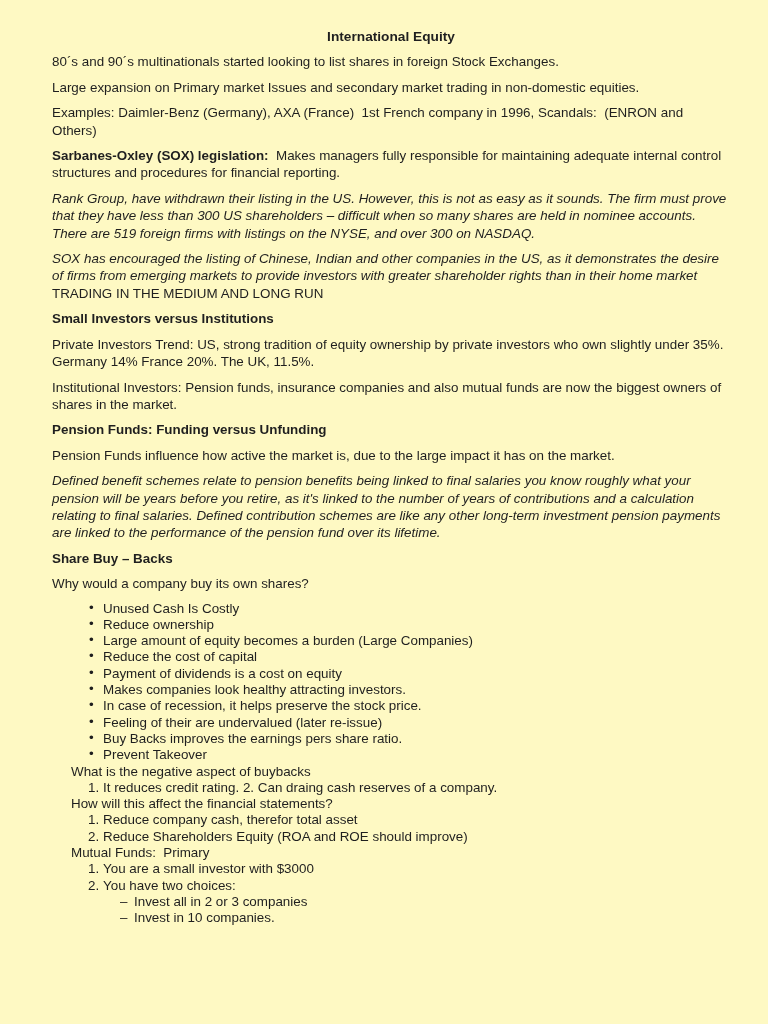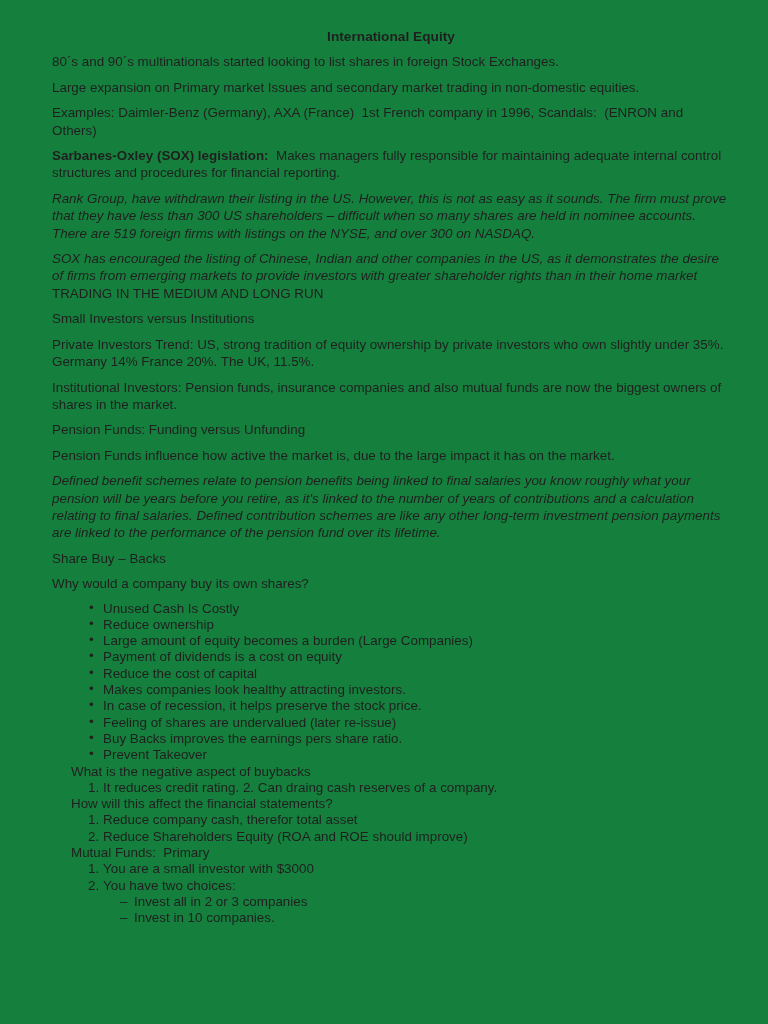--- a/index.html
+++ b/index.html
@@ -2,25 +2,25 @@
 <html><head>
 <meta charset="utf-8">
 <style>
   html,body{margin:0;padding:0;background:#ffffff;}
   body{width:768px;height:1024px;overflow:hidden;}
   .page{
     box-sizing:border-box;width:768px;height:1024px;
     padding:28px 38px 16px 52px;
     font-family:"Liberation Sans","DejaVu Sans",sans-serif;
     font-size:13.4px;line-height:17.4px;color:#1f1f1f;
-    background:#15803d;
+    background:#fef9c3;
   }
   .page p{margin:0 0 8px;white-space:pre-wrap;}
   .doc-title{text-align:center;font-weight:700;font-size:13.7px;margin:0 0 20px;}
-  .h{font-weight:400;}
+  .h{font-weight:700;}
   .it{font-style:italic;}
   .b{font-weight:700;}
   .tight{line-height:16.3px;margin-left:19px;}
   .tight p{margin:0;}
   ul.bullets{list-style:none;margin:5px 0 0 0;padding:0 0 0 17px;}
   ul.bullets li{position:relative;padding-left:15px;}
   ul.bullets li::before{content:"\2022";position:absolute;left:1px;top:-1px;}
   ol.nums{list-style:none;margin:0;padding:0 0 0 17px;counter-reset:n;}
   ol.nums li{position:relative;padding-left:15px;counter-increment:n;}
   ol.nums li::before{content:counter(n) ".";position:absolute;left:0;}
@@ -54,25 +54,25 @@
   <p class="it">Defined benefit schemes relate to pension benefits being linked to final salaries you know roughly what your pension will be years before you retire, as it's linked to the number of years of contributions and a calculation relating to final salaries. Defined contribution schemes are like any other long-term investment pension payments are linked to the performance of the pension fund over its lifetime.</p>
 
   <p class="h">Share Buy – Backs</p>
   <p>Why would a company buy its own shares?</p>
 
   <div class="tight">
     <ul class="bullets">
       <li>Unused Cash Is Costly</li>
       <li>Reduce ownership</li>
       <li>Large amount of equity becomes a burden (Large Companies)</li>
+      <li>Reduce the cost of capital</li>
       <li>Payment of dividends is a cost on equity</li>
-      <li>Reduce the cost of capital</li>
       <li>Makes companies look healthy attracting investors.</li>
       <li>In case of recession, it helps preserve the stock price.</li>
-      <li>Feeling of shares are undervalued (later re-issue)</li>
+      <li>Feeling of their are undervalued (later re-issue)</li>
       <li>Buy Backs improves the earnings pers share ratio.</li>
       <li>Prevent Takeover</li>
     </ul>
 
     <p>What is the negative aspect of buybacks</p>
     <ol class="nums">
       <li>It reduces credit rating. 2. Can draing cash reserves of a company.</li>
     </ol>
 
     <p>How will this affect the financial statements?</p>

